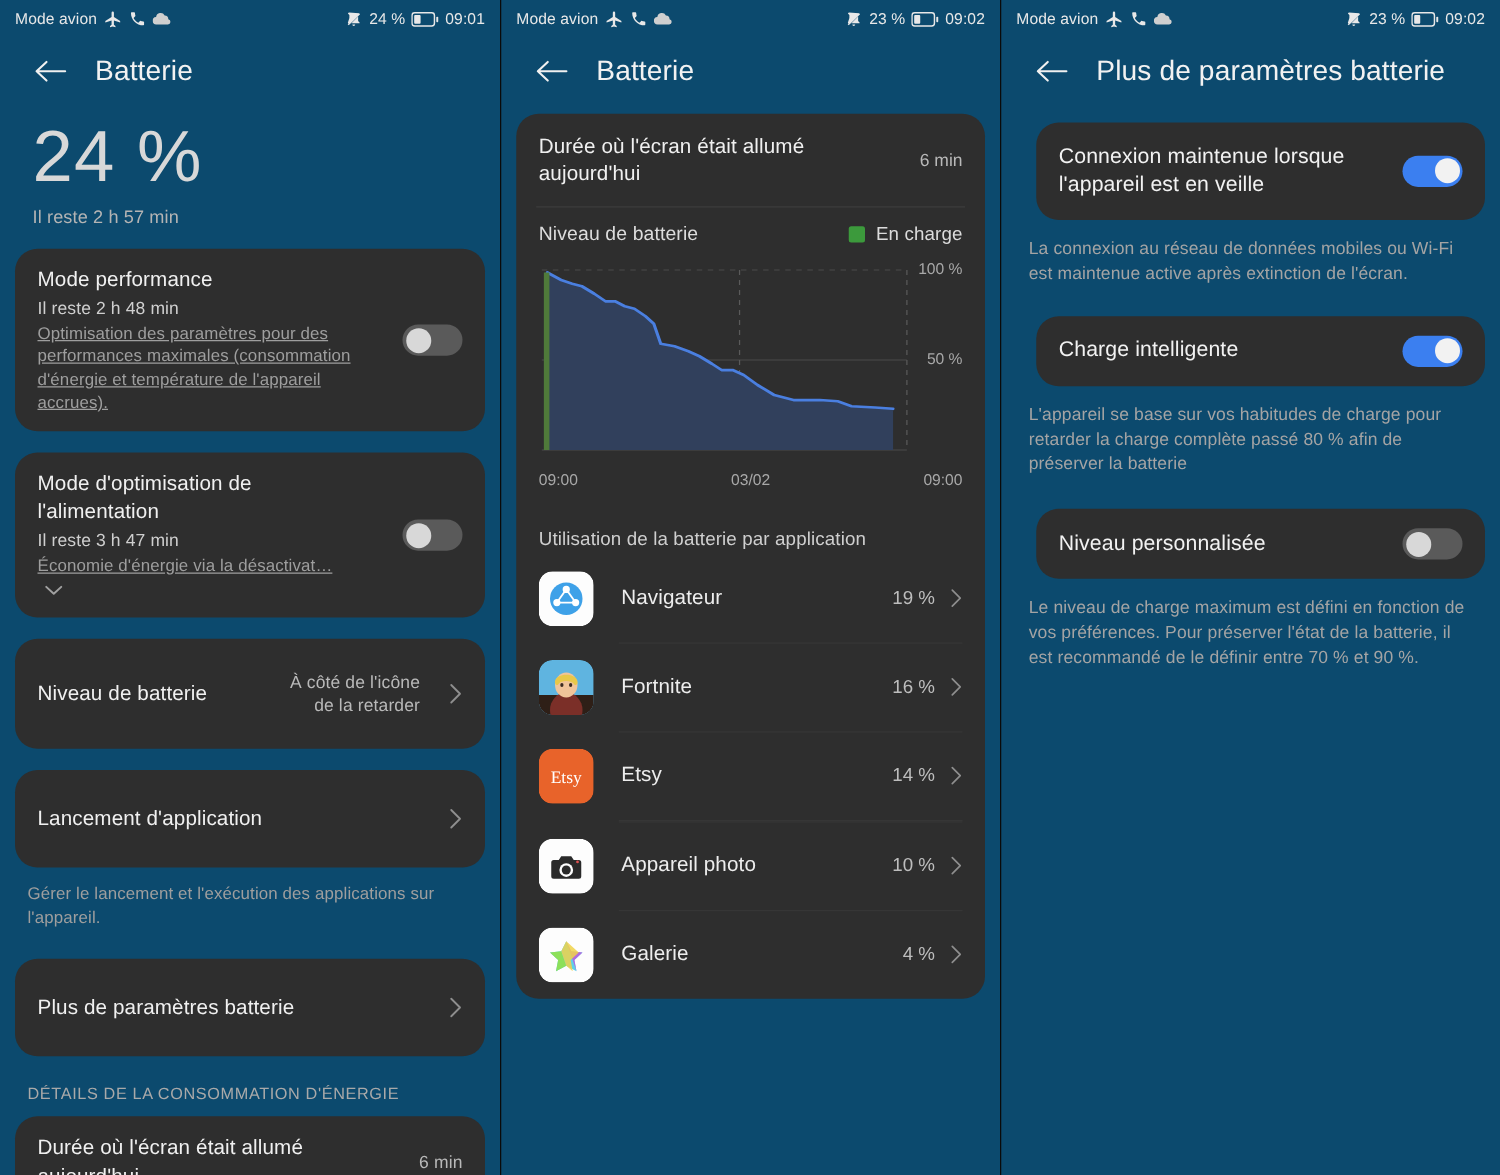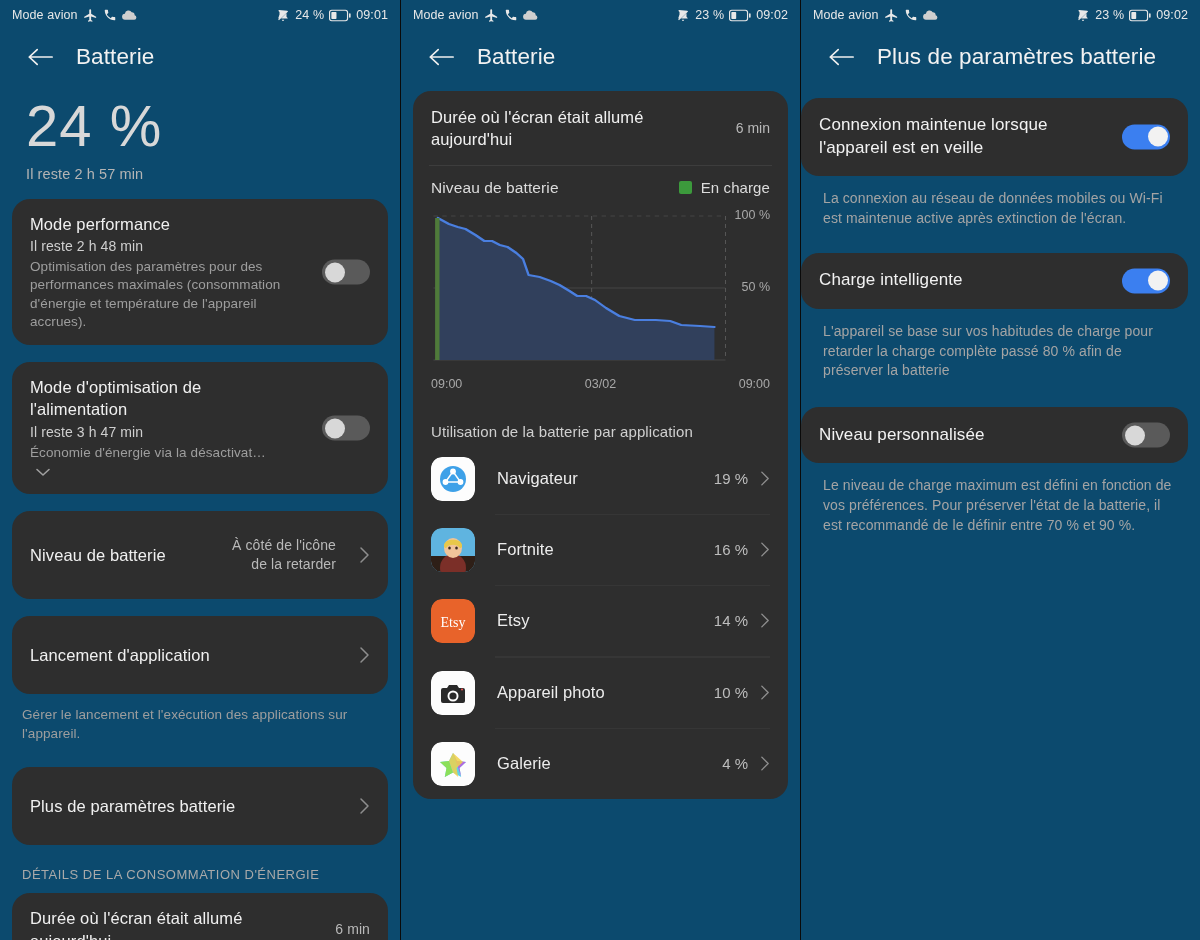--- a/index.html
+++ b/index.html
@@ -35,21 +35,21 @@
 
   
   .card {
     background:#2e2e2e; border-radius:18px;
     margin:17px 12px 0 12px; padding:14px 18px;
     position:relative;
   }
   .card.tight { padding:13px 18px; }
   .card-title { font-size:16.5px; color:#f0f0f0; line-height:1.35; letter-spacing:.1px; }
   .card-sub { font-size:14px; color:#cfcfcf; margin-top:3px; letter-spacing:.1px; }
-  .card-desc { font-size:13.5px; color:#9e9e9e; margin-top:4px; line-height:1.35; letter-spacing:.1px; }
+  .card-desc { font-size:13.5px; color:#9e9e9e; margin-top:4px; line-height:1.35; letter-spacing:.1px;text-decoration:underline; }
   .card-body-narrow { width:252px; }
 
   .toggle {
     position:absolute; right:18px; top:50%; transform:translateY(-50%);
     width:48px; height:25px; border-radius:13px; background:#5a5a5a;
     cursor:pointer;
   }
   .toggle .knob {
     position:absolute; top:2.5px; left:2.5px;
     width:20px; height:20px; border-radius:50%; background:#d8d8d8;
@@ -110,21 +110,21 @@
   .app-row { display:flex; align-items:center; padding:13px 22px; position:relative; }
   .app-icon { width:44px; height:44px; border-radius:11px; flex:0 0 auto; overflow:hidden; }
   .app-name { font-size:16.5px; color:#ededed; margin-left:22px; letter-spacing:.1px; }
   .app-pct { margin-left:auto; font-size:15px; color:#bdbdbd; }
   .app-chev { color:#8e8e8e; font-size:19px; margin-left:12px; font-weight:300; line-height:1; }
   .app-sep { height:1px; background:#363636; margin:0 22px 0 88px; }
 
   
   .p3-card {
     background:#2e2e2e; border-radius:18px;
-    margin:18px 12px 0 0; padding:16px 18px;
+    margin:18px 12px 0 28px; padding:16px 18px;
     position:relative; min-height:56px; display:flex; align-items:center;
   }
   .p3-title { font-size:17px; color:#f2f2f2; line-height:1.35; max-width:250px; letter-spacing:.1px; }
   .p3-desc {
     font-size:14px; color:#a4a4a4; line-height:1.42;
     padding:13px 22px 0 22px; letter-spacing:.1px;
   }
 </style>
 </head>
 <body>

